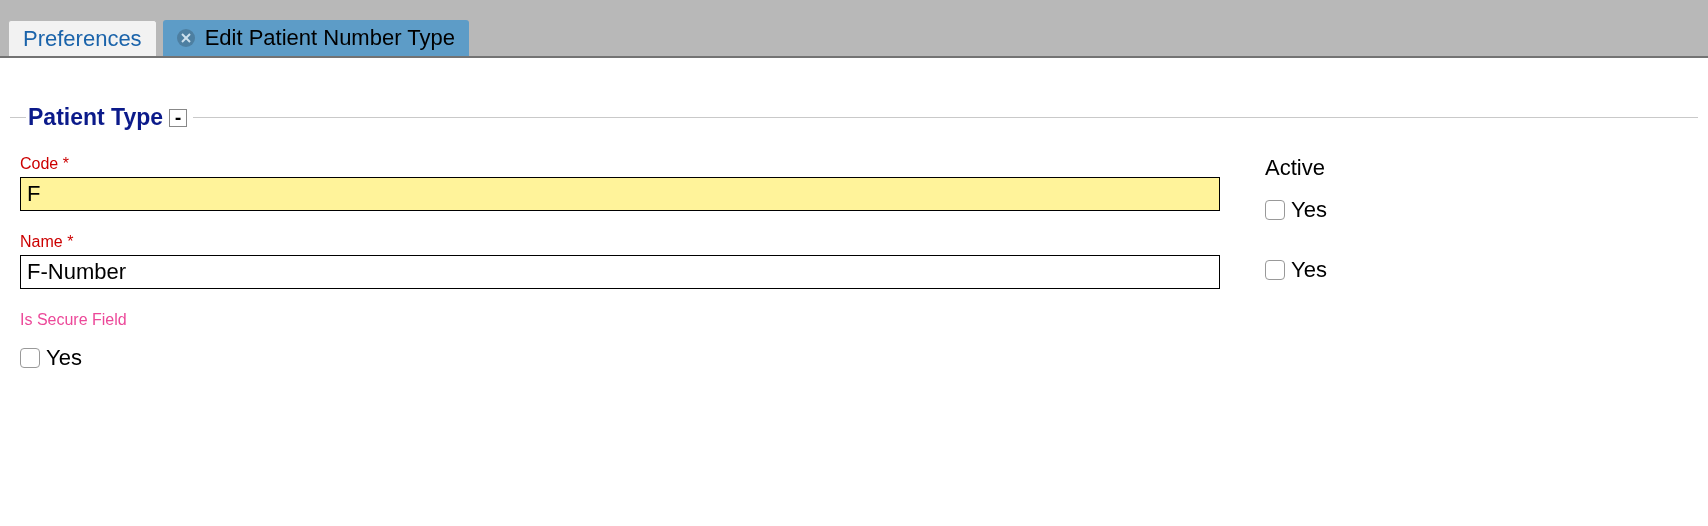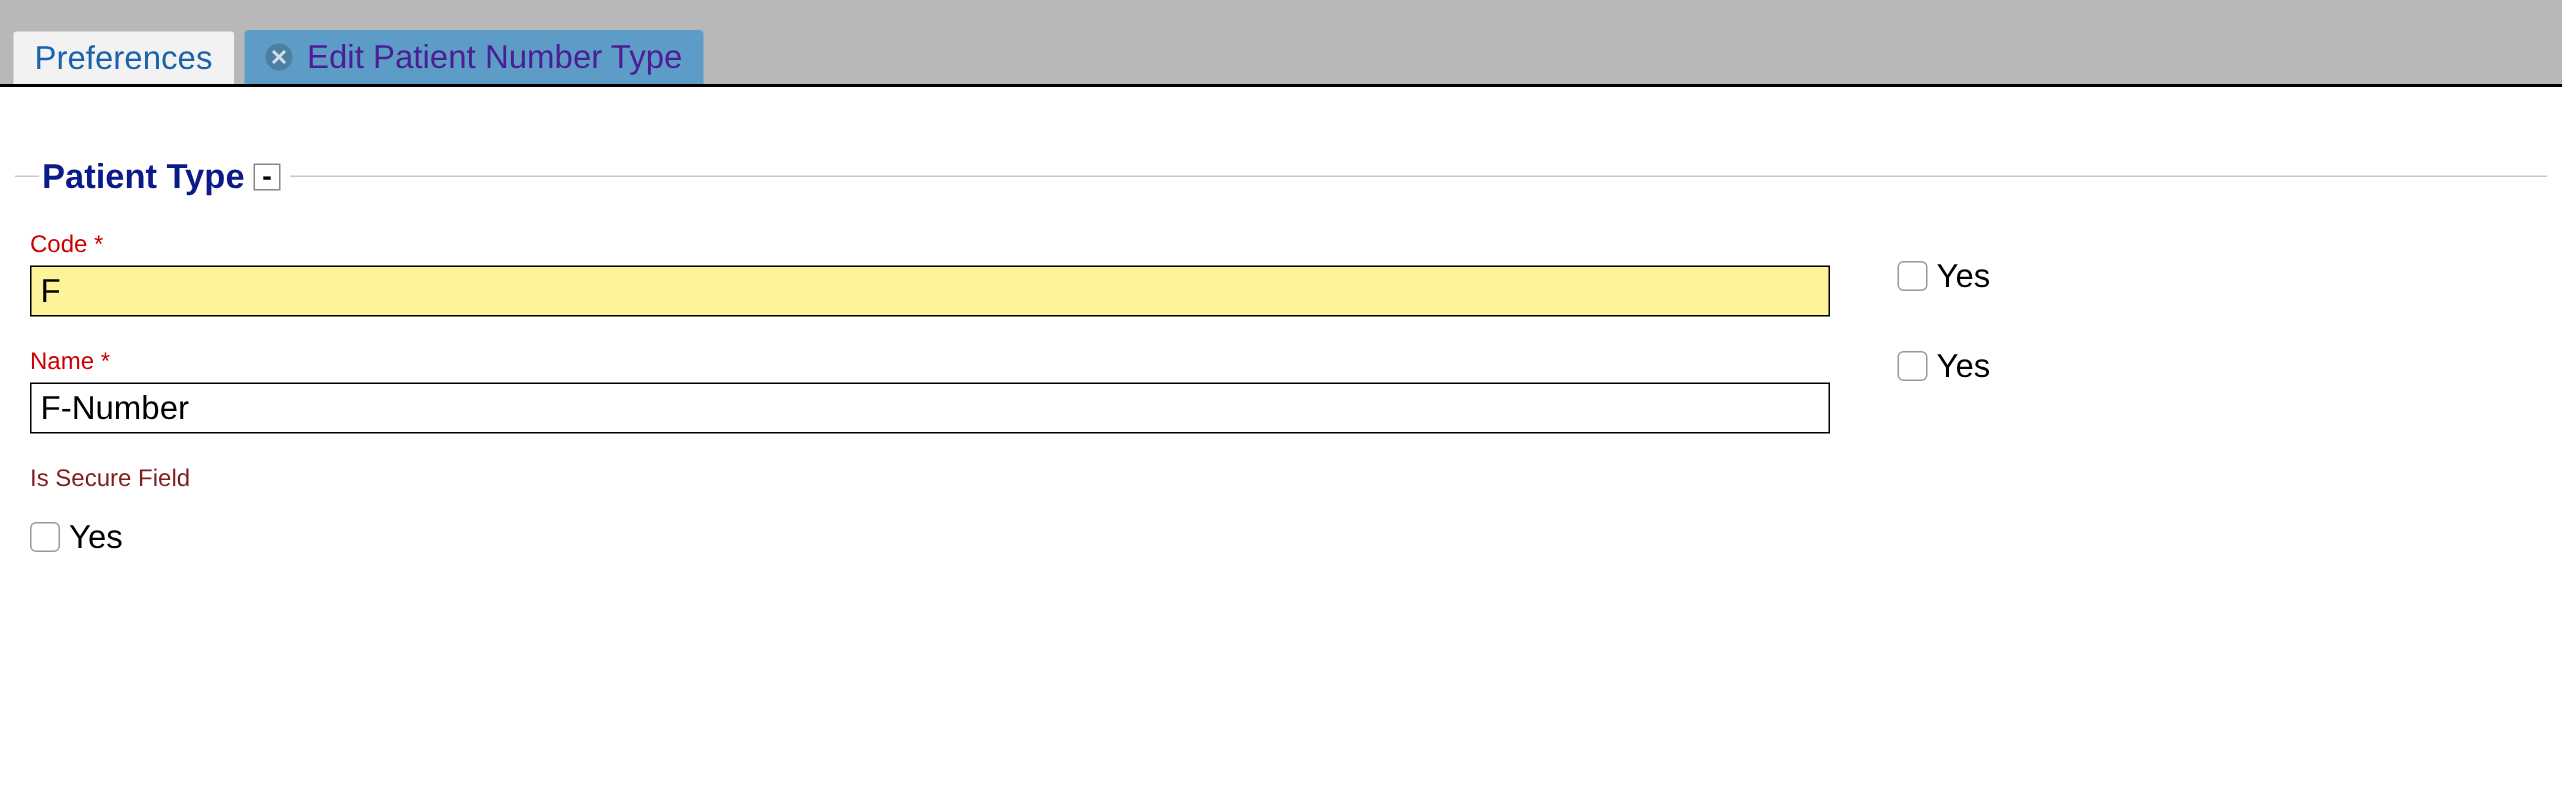--- a/index.html
+++ b/index.html
@@ -9,42 +9,42 @@
       color: #000;
       background: #fff;
       width: 1708px;
     }
     .tabbar {
       background: #b8b8b8;
       display: flex;
       align-items: flex-end;
       padding: 3px 8px 0 8px;
       height: 58px;
-      border-bottom: 2px solid #000000;
+      border-bottom: 2px solid #737373;
     }
     .tab {
       display: flex;
       align-items: center;
       height: 36px;
       padding: 0 14px;
       margin-right: 6px;
       cursor: pointer;
       font-size: 22px;
       white-space: nowrap;
     }
     .tab.inactive {
       background: #f2f2f2;
       color: #1a63aa;
       border: 1px solid #b8b8b8;
       border-bottom: none;
       border-radius: 3px 3px 0 0;
     }
     .tab.active {
       background: #5d9cc7;
-      color: #4c1d95;
+      color: #000000;
       border-radius: 3px 3px 0 0;
     }
     .tab .close-icon {
       width: 18px;
       height: 18px;
       border-radius: 50%;
       background: #4d7fa1;
       color: #cde1ee;
       display: inline-flex;
       align-items: center;
@@ -105,21 +105,21 @@
     .field {
       margin-bottom: 22px;
     }
     .label {
       font-size: 16px;
       margin-bottom: 4px;
       display: block;
     }
     .label.required { color: #cc0000; }
     .label.required::after { content: " *"; color: #cc0000; }
-    .label.plain { color: #7f1d1d; margin-top: 12px; }
+    .label.plain { color: #ec4899; margin-top: 12px; }
     input[type="text"].textfield {
       width: 100%;
       height: 34px;
       font-size: 22px;
       padding: 2px 6px;
       border: 1px solid #000;
       background: #fff;
     }
     input[type="text"].textfield.highlight {
       background: #fff39a;
@@ -201,20 +201,21 @@
           <label class="label plain">Is Secure Field</label>
           <div class="check">
             <input type="checkbox" style="">
             <span class="check-label">Yes</span>
           </div>
         </div>
       </div>
 
       <div class="col-right">
         <div class="right-field">
+          <span class="right-label">Active</span>
           <div class="check">
             <input type="checkbox" style="">
             <span class="check-label">Yes</span>
           </div>
         </div>
 
         <div class="right-field">
           <div class="check">
             <input type="checkbox" style="">
             <span class="check-label">Yes</span>

